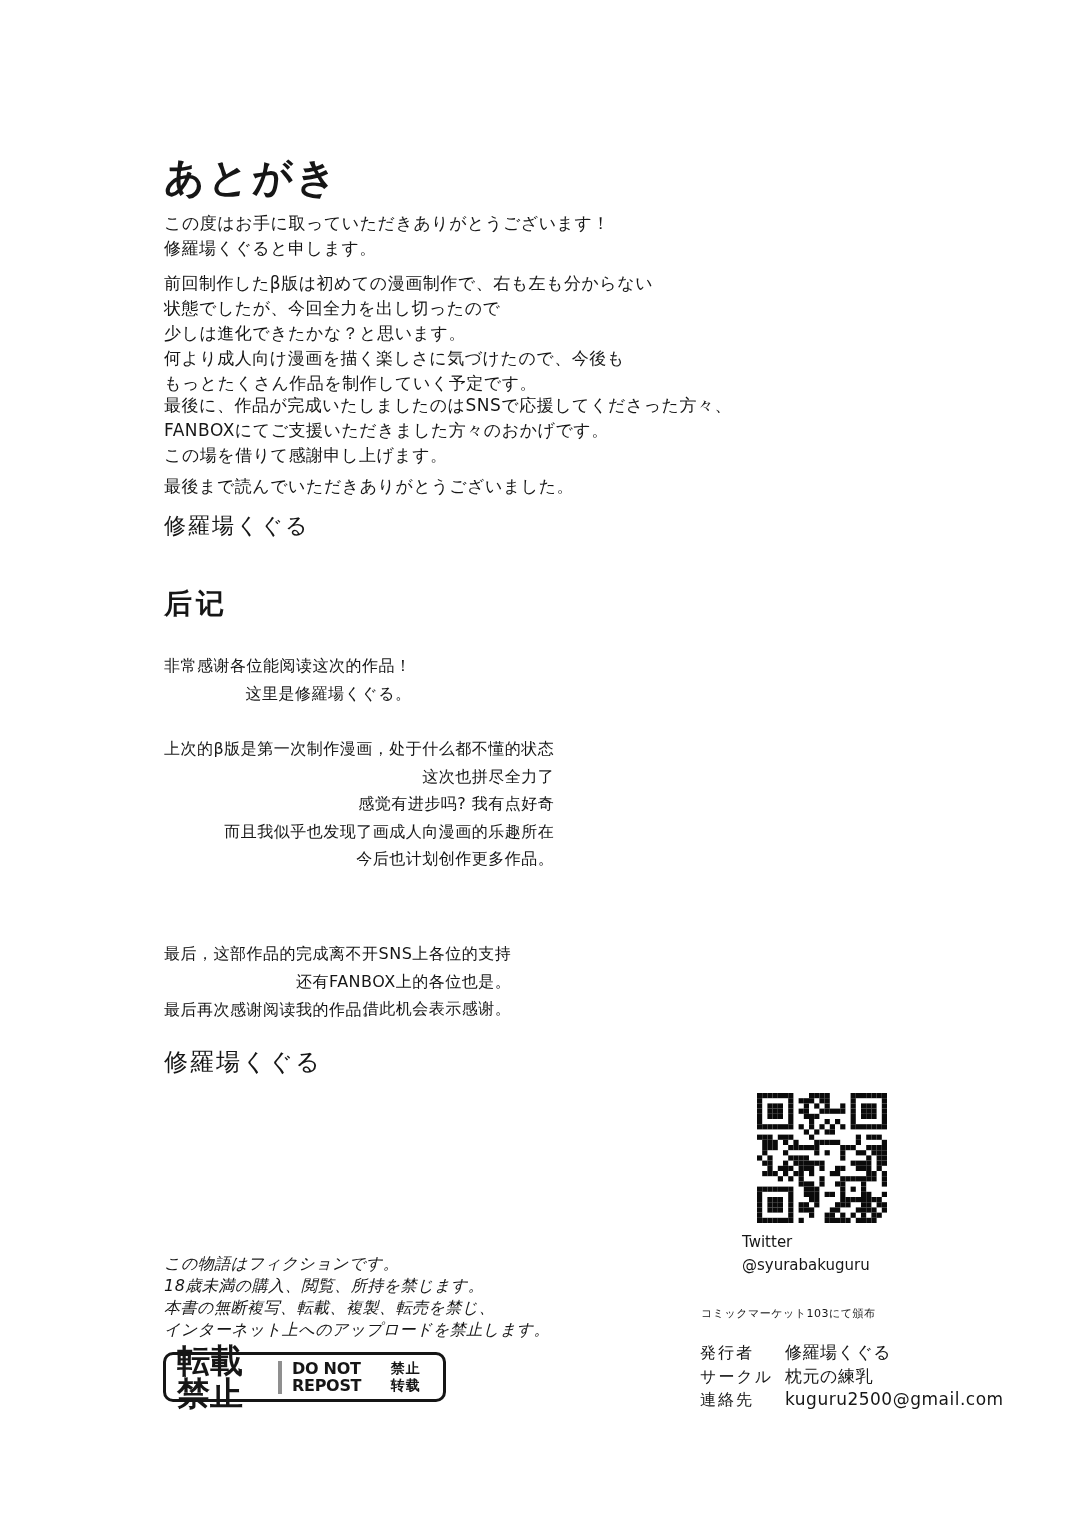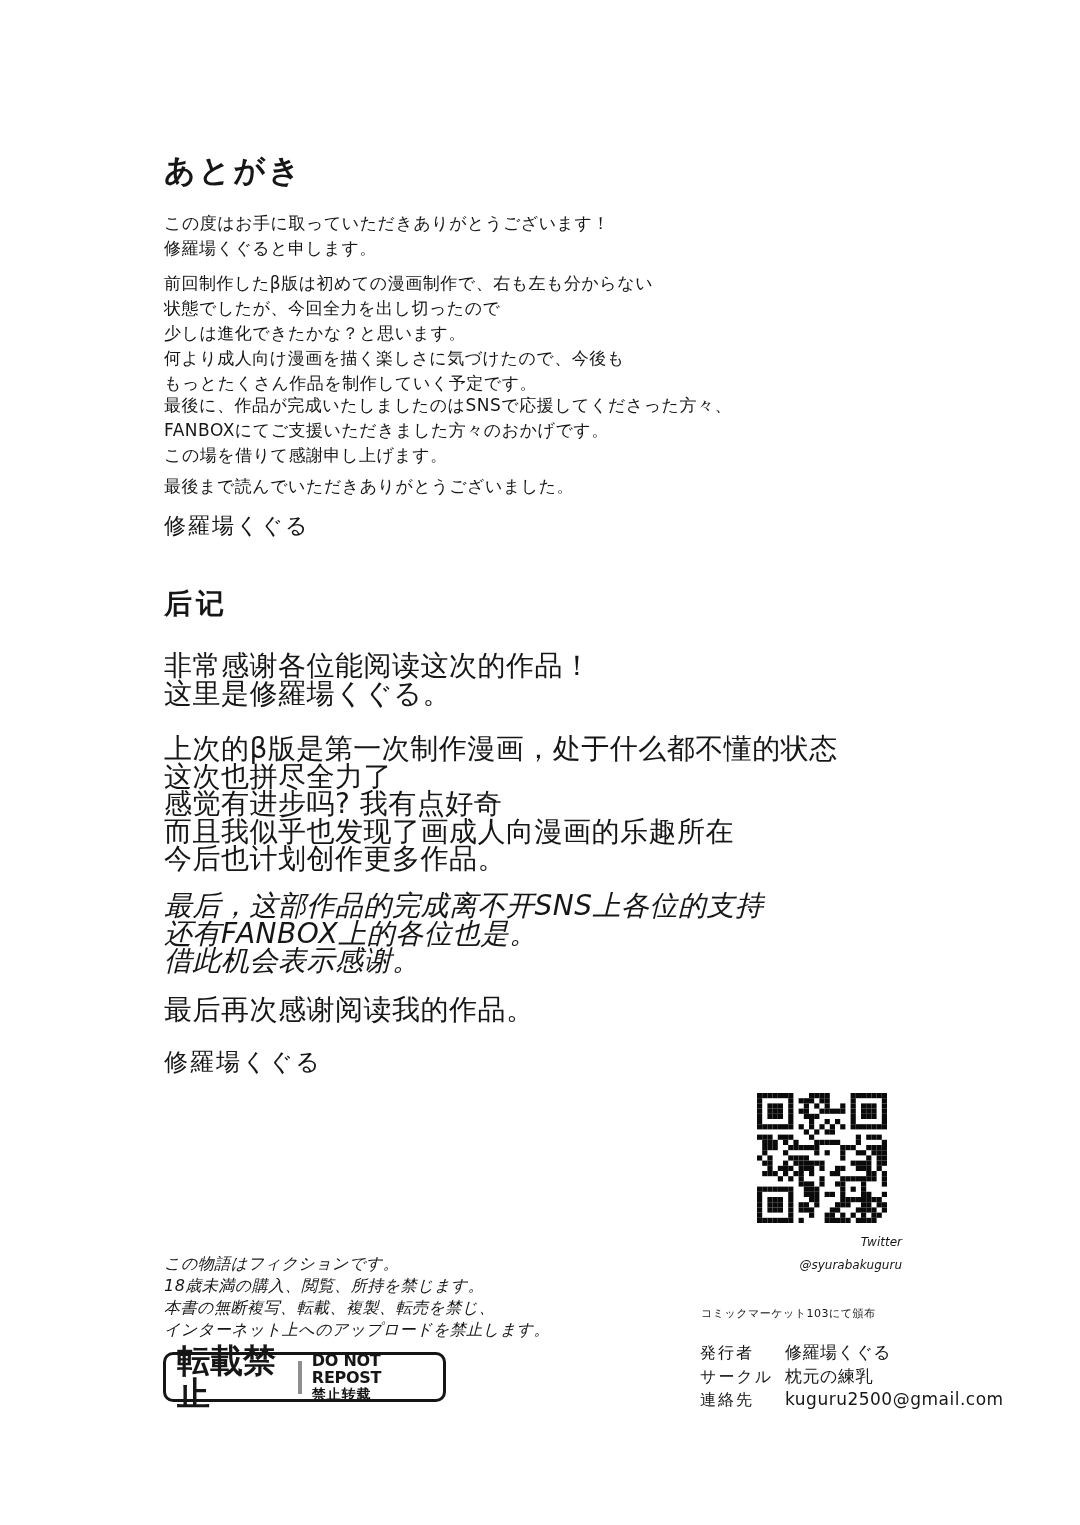--- a/index.html
+++ b/index.html
@@ -6,42 +6,42 @@
   .page{
     position:relative;
     width:1080px;height:1525px;
     margin:0 auto;
     background:var(--paper,#ffffff);
     color:var(--ink,#161616);
     font-family:"DejaVu Sans",sans-serif;
     overflow:hidden;
   }
   .block{position:absolute;white-space:nowrap;}
-  .h-jp{font-size:31px;font-weight:900;letter-spacing:3px;}
+  .h-jp{font-size:40px;font-weight:900;letter-spacing:3px;}
   .h-cn{font-size:28px;font-weight:700;letter-spacing:4px;}
   .jp-body{font-size:17px;line-height:25px;letter-spacing:0.5px;}
-  .cn-body{font-size:28px;line-height:27.5px;letter-spacing:0.5px;}
+  .cn-body{font-size:16px;line-height:27.5px;letter-spacing:0.5px;text-align:right;}
   .sig-jp{font-size:22px;letter-spacing:2px;}
   .sig-cn{font-size:24px;letter-spacing:2px;}
   .small-note{font-size:16px;line-height:22px;letter-spacing:0.5px;font-style:italic;}
   .qr-wrap{position:absolute;left:757px;top:1093px;width:130px;height:130px;}
   .qr-caption{
     position:absolute;left:742px;top:1231px;width:160px;
-    text-align:right;font-size:12px;line-height:23px;font-style:italic;
+    text-align:left;font-size:15px;line-height:23px;
   }
   .repost-box{
     position:absolute;left:163px;top:1352px;
     width:283px;height:50px;box-sizing:border-box;
     border:3.5px solid #151515;border-radius:10px;
     display:flex;align-items:center;
     padding:0 11px;gap:10px;background:var(--paper,#fff);
   }
   .repost-jp{font-size:33px;font-weight:900;letter-spacing:0px;line-height:1;}
   .repost-divider{width:4px;height:33px;background:var(--divider,#8f8f8f);flex:0 0 auto;}
-  .repost-right{display:flex;flex-direction:column;justify-content:center;}
+  .repost-right{display:flex;flex-direction:row;justify-content:center;}
   .repost-en{font-size:16px;font-weight:900;line-height:17px;letter-spacing:-0.3px;}
   .repost-cn{font-size:14px;font-weight:800;line-height:17px;letter-spacing:1px;}
   .event-line{position:absolute;left:701px;top:1306px;font-size:11px;letter-spacing:0.5px;}
   .pub-rows{position:absolute;left:700px;top:1341px;}
   .pub-row{display:flex;line-height:23.5px;}
   .pub-label{width:85px;font-size:16px;letter-spacing:2px;flex:0 0 auto;}
   .pub-value{font-size:17px;letter-spacing:0.5px;}
 </style>
 </head>
 <body>
@@ -83,21 +83,21 @@
   </div>
 
   <div class="block cn-body" style="left:164px;top:735px;">
     <div>上次的β版是第一次制作漫画，处于什么都不懂的状态</div>
     <div>这次也拼尽全力了</div>
     <div>感觉有进步吗? 我有点好奇</div>
     <div>而且我似乎也发现了画成人向漫画的乐趣所在</div>
     <div>今后也计划创作更多作品。</div>
   </div>
 
-  <div class="block cn-body" style="left:164px;top:892px;font-style:italic;">
+  <div class="block cn-body" style="left:164px;top:940px;">
     <div>最后，这部作品的完成离不开SNS上各位的支持</div>
     <div>还有FANBOX上的各位也是。</div>
     <div>借此机会表示感谢。</div>
   </div>
 
   <div class="block cn-body" style="left:164px;top:996px;">
     <div>最后再次感谢阅读我的作品。</div>
   </div>
 
   <div class="block sig-cn" style="left:164px;top:1046px;">修羅場くぐる</div>

